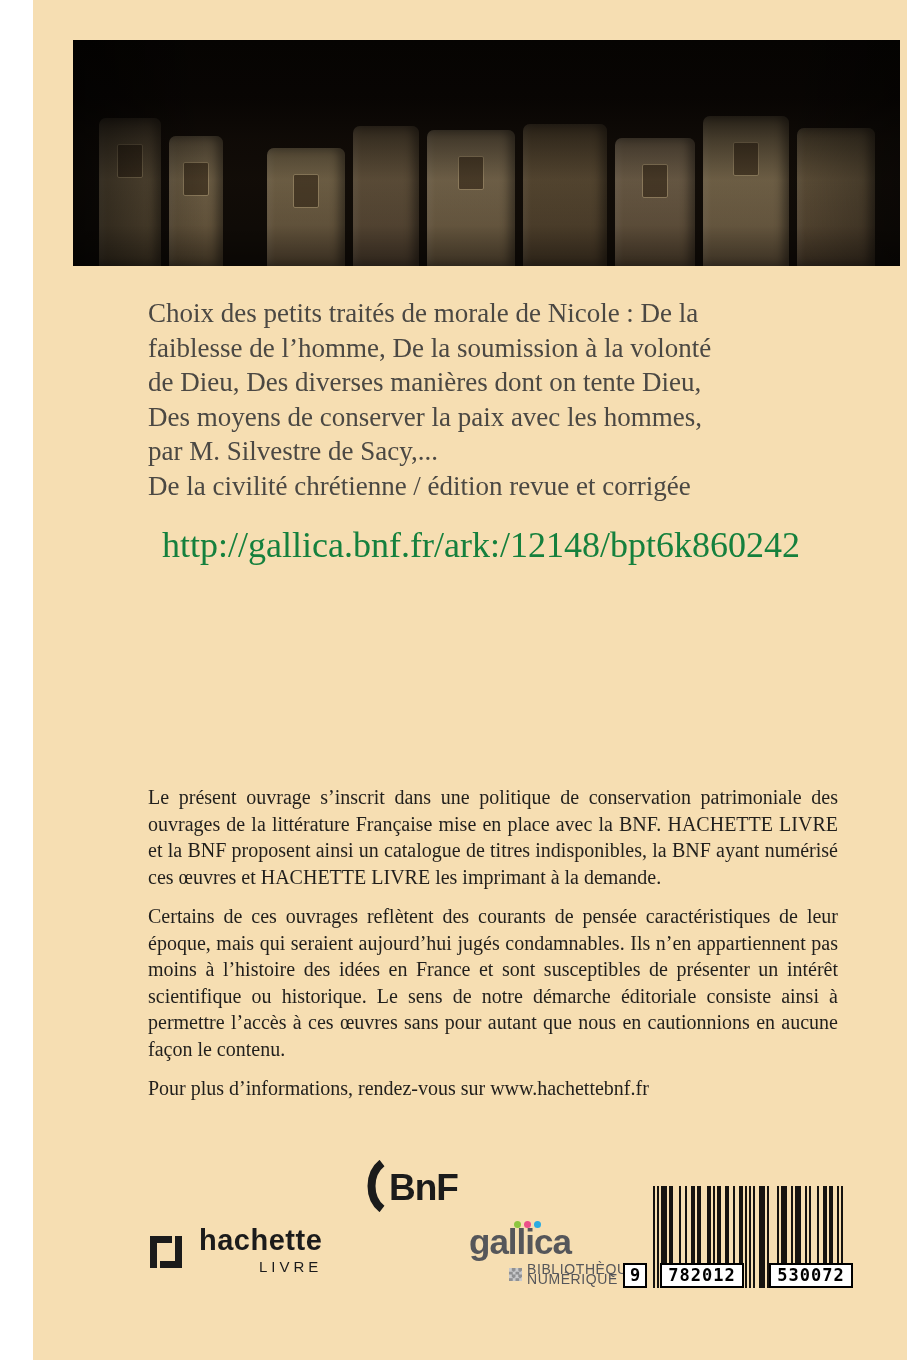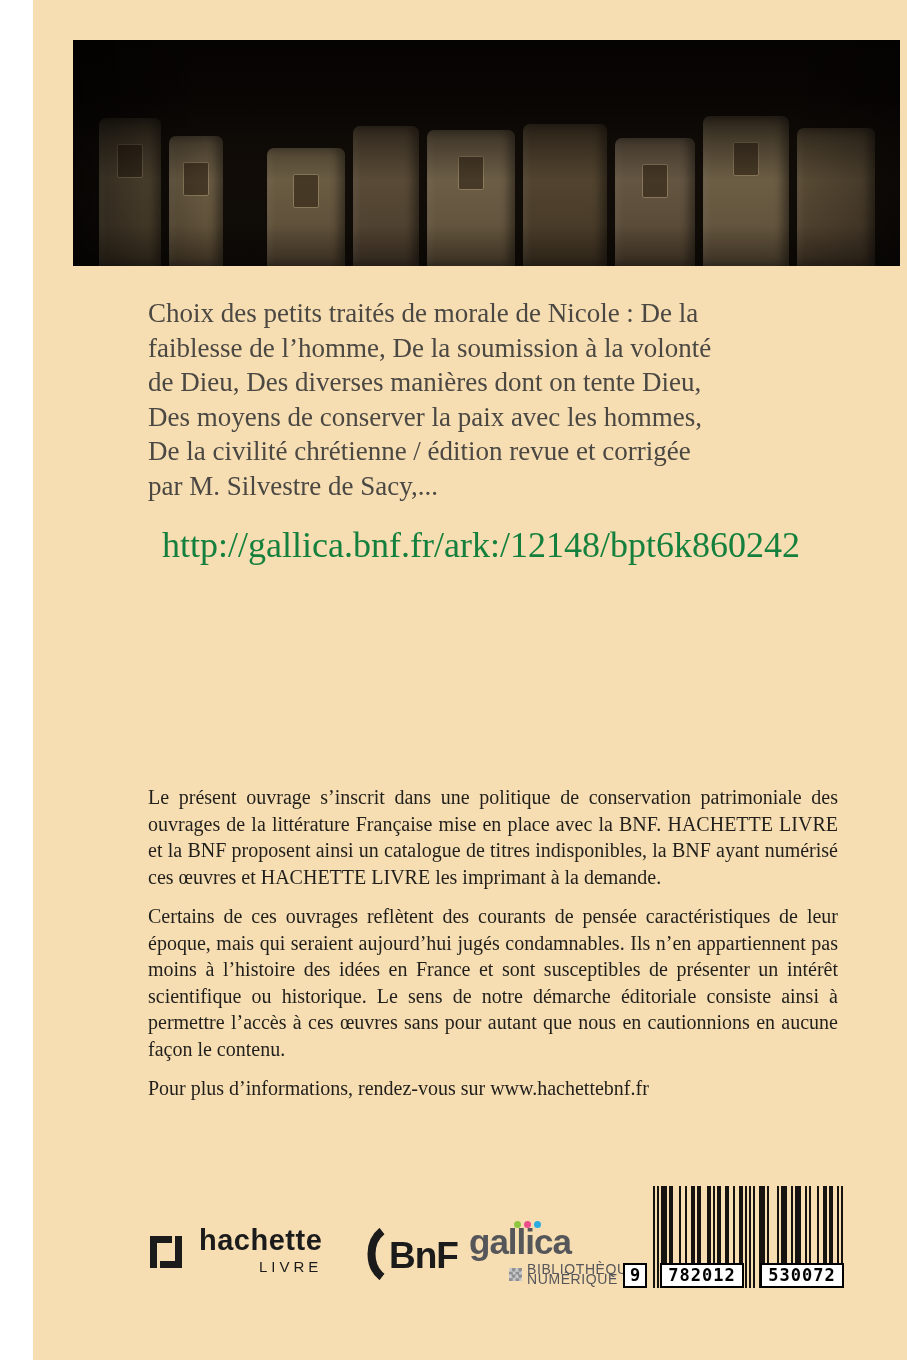--- a/index.html
+++ b/index.html
@@ -50,42 +50,42 @@
   .legal { position:absolute; top:784px; left:115px; width:690px; color:#211f1c; }
   .legal p { font-size:20px; line-height:26.5px; text-align:justify; margin-bottom:13px; }
   .legal p.info { text-align:left; margin-top:3px; }
 
   
   .hachette { position:absolute; left:110px; top:1224px; display:flex; align-items:flex-end; gap:10px; color:#1b1b1b; }
   .h-mark svg { display:block; }
   .h-text b { display:block; font-family:"Liberation Sans", sans-serif; font-weight:700; font-size:29px; letter-spacing:.5px; }
   .h-text i { display:block; font-style:normal; font-family:"Liberation Sans", sans-serif; font-size:15px; letter-spacing:4px; text-align:right; margin-top:1px; }
 
-  .bnf { position:absolute; left:330px; top:1228px; display:flex; align-items:center; gap:4px; color:#1b1b1b; }
+  .bnf { position:absolute; left:330px; top:1160px; display:flex; align-items:center; gap:4px; color:#1b1b1b; }
   .bnf-text { font-family:"Liberation Sans", sans-serif; font-weight:700; font-size:37px; letter-spacing:-1px; }
 
   .gallica { position:absolute; left:436px; top:1222px; color:#55565a; }
   .g-word { font-family:"Liberation Sans", sans-serif; font-weight:700; font-size:35px; letter-spacing:-1px; }
   .g-dot { position:absolute; width:7px; height:7px; border-radius:50%; top:-1px; }
   .g-sub { display:flex; align-items:center; gap:5px; margin:2px 0 0 40px; }
   .g-pix { width:13px; height:13px; background:repeating-conic-gradient(#8f9092 0 25%, #c9cacc 0 50%) 0 0/6.5px 6.5px; }
   .g-subtext { font-family:"Liberation Sans", sans-serif; font-size:14px; letter-spacing:.6px; line-height:10px; }
 
   
   .barcode { position:absolute; left:620px; top:1186px; width:190px; height:102px; }
   .bc-bars svg { display:block; }
   .bc-num {
     position:absolute; bottom:0; height:25px;
     background:#ffffff; border:2px solid #000;
     font-family:"DejaVu Sans Mono", monospace; font-weight:700; font-size:17px; line-height:21px;
     color:#000; text-align:center;
   }
   .bc-first { left:-30px; width:24px; }
   .bc-g1 { left:7px;  width:84px; letter-spacing:1px; }
-  .bc-g2 { left:107px; width:84px; letter-spacing:1px; }
+  .bc-g2 { left:116px; width:84px; letter-spacing:1px; }
 </style>
 </head>
 <body>
 
 <div class="cover" style="background: rgb(246, 222, 178); margin-left: 33px;">
 
   <div class="photo">
     <div class="spines">
       <div class="spine" style="width:62px;height:148px;background:linear-gradient(#7c6c50,#5c4c34);">
           <i class="lbl"></i>
@@ -111,22 +111,22 @@
       <div class="spine" style="width:78px;height:138px;background:linear-gradient(#7a6a4c,#584631);"></div>
     </div>
     <div class="photo-overlay"></div>
   </div>
 
   <div class="title" style="color: rgb(75, 72, 67);">
     <div class="title-line">Choix des petits traités de morale de Nicole : De la</div>
     <div class="title-line">faiblesse de l’homme, De la soumission à la volonté</div>
     <div class="title-line">de Dieu, Des diverses manières dont on tente Dieu,</div>
     <div class="title-line">Des moyens de conserver la paix avec les hommes,</div>
+    <div class="title-line">par M. Silvestre de Sacy,...</div>
     <div class="title-line">De la civilité chrétienne / édition revue et corrigée</div>
-    <div class="title-line">par M. Silvestre de Sacy,...</div>
   </div>
 
   <div class="permalink">http://gallica.bnf.fr/ark:/12148/bpt6k860242</div>
 
   <div class="legal" style="color: rgb(33, 31, 28);">
     <p>Le présent ouvrage s’inscrit dans une politique de conservation patrimoniale des ouvrages de la littérature Française mise en place avec la BNF. HACHETTE LIVRE et la BNF proposent ainsi un catalogue de titres indisponibles, la BNF ayant numérisé ces œuvres et HACHETTE LIVRE les imprimant à la demande.</p>
     <p>Certains de ces ouvrages reflètent des courants de pensée caractéristiques de leur époque, mais qui seraient aujourd’hui jugés condamnables. Ils n’en appartiennent pas moins à l’histoire des idées en France et sont susceptibles de présenter un intérêt scientifique ou historique. Le sens de notre démarche éditoriale consiste ainsi à permettre l’accès à ces œuvres sans pour autant que nous en cautionnions en aucune façon le contenu.</p>
     <p class="info">Pour plus d’informations, rendez-vous sur www.hachettebnf.fr</p>
   </div>
 

